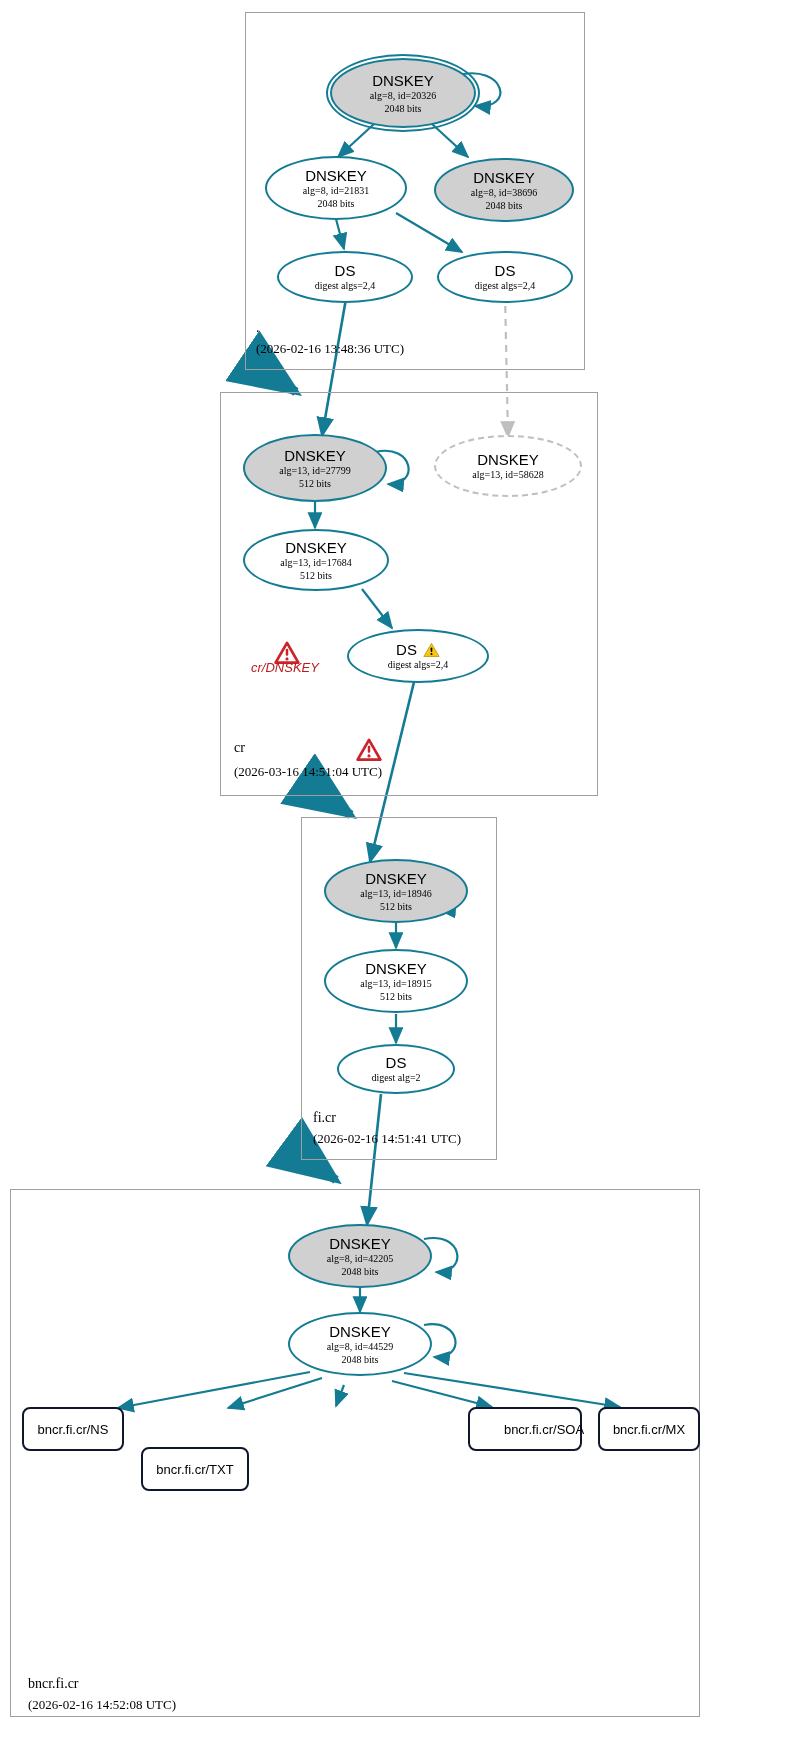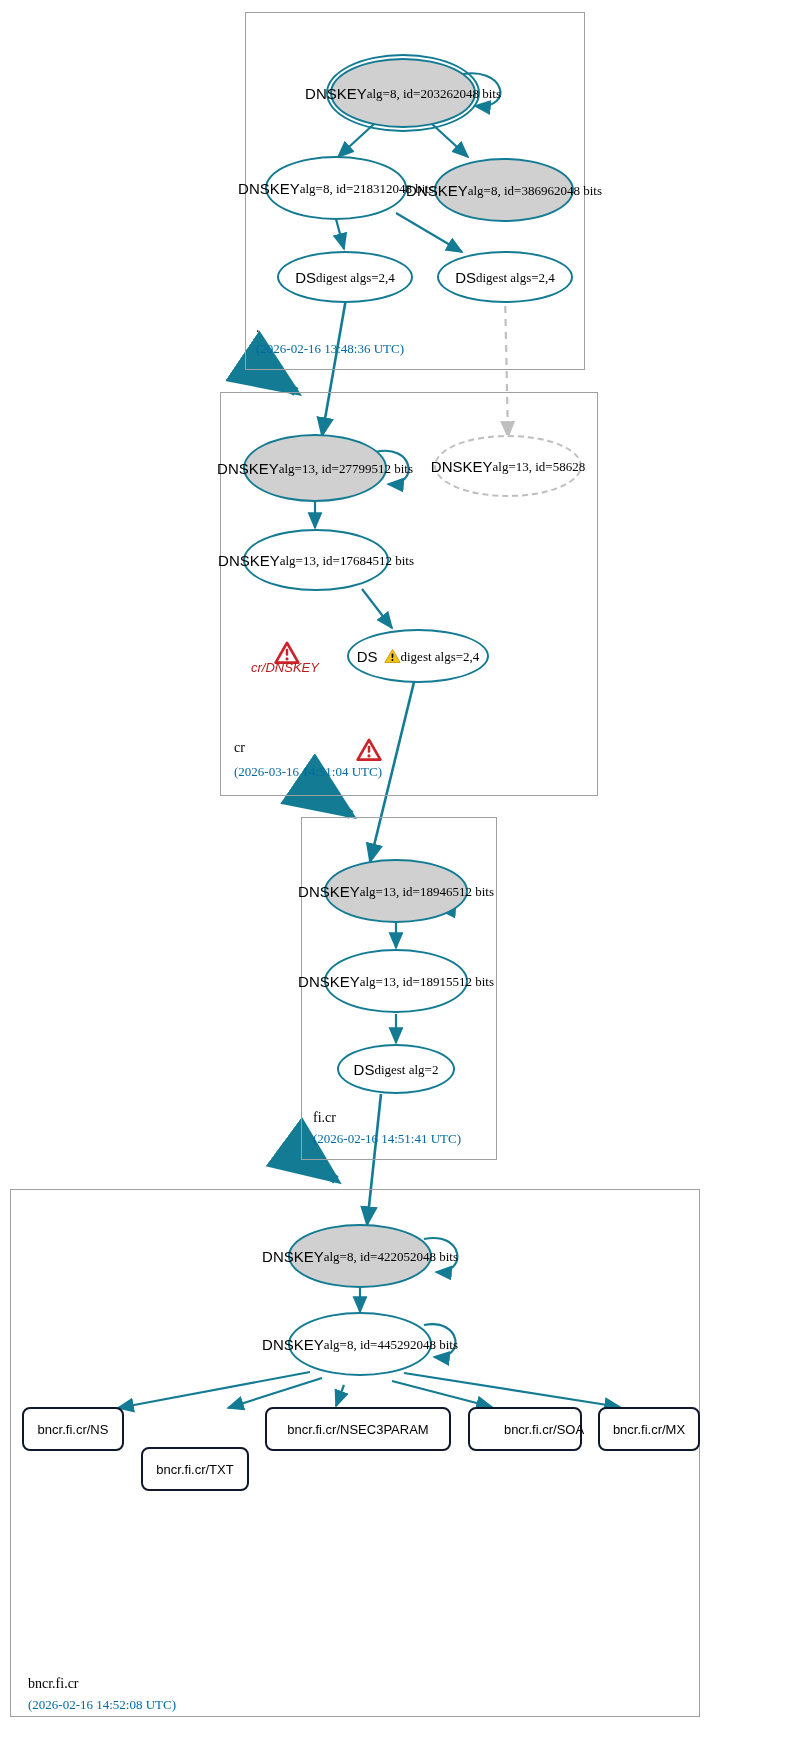--- a/index.html
+++ b/index.html
@@ -35,26 +35,27 @@
     position: absolute;
     font-family: "Liberation Serif", serif;
     font-size: 14px;
     color: #000000;
     white-space: nowrap;
   }
   .zone-stamp {
     position: absolute;
     font-family: "Liberation Serif", serif;
     font-size: 13px;
-    color: #0369a1;
+    color: #000000;
     white-space: nowrap;
   }
   .node {
     position: absolute;
     display: flex;
+    flex-direction: column;
     align-items: center;
     justify-content: center;
     text-align: center;
     box-sizing: border-box;
   }
   .ell {
     border-radius: 50%;
     border: 2px solid #137b93;
   }
   .ell.fill-gray { background: #d0d0d0; }
@@ -64,21 +65,21 @@
     background: #ffffff;
   }
   .node .t1 {
     font-family: "Liberation Sans", sans-serif;
     font-size: 15px;
     line-height: 17px;
     color: #000000;
   }
   .node .t2 {
     font-family: "Liberation Serif", serif;
-    font-size: 13px;
+    font-size: 10px;
     line-height: 13px;
     color: #000000;
     white-space: nowrap;
   }
   .node.dashed-node .t1,
   .node.dashed-node .t2 { color: #000000; }
   .trust-anchor-ring {
     position: absolute;
     border: 2px solid #137b93;
     border-radius: 50%;
@@ -275,20 +276,19 @@
   </div>
 
   <div class="node ell fill-white" style="left:288px; top:1312px; width:144px; height:64px;">
     <span class="t1">DNSKEY</span>
     <span class="t2">alg=8, id=44529</span>
     <span class="t2">2048 bits</span>
   </div>
 
   <div class="rrset" style="left:22px; top:1407px; width:102px; height:44px;">bncr.fi.cr/NS</div>
   <div class="rrset" style="left:141px; top:1407px; width:108px; height:44px;margin-top:40px;">bncr.fi.cr/TXT</div>
-  <div class="rrset" style="left:265px; top:1407px; width:186px; height:44px;">bncr.fi.cr/NSEC3PARAM</div>
   <div class="rrset" style="left:468px; top:1407px; width:114px; height:44px;padding-left:38px;">bncr.fi.cr/SOA</div>
   <div class="rrset" style="left:598px; top:1407px; width:102px; height:44px;">bncr.fi.cr/MX</div>
 
   <div class="zone-label" style="left:28px; top:1676px;">bncr.fi.cr</div>
   <div class="zone-stamp" style="left:28px; top:1697px;">(2026-02-16 14:52:08 UTC)</div>
 
 </div>
 
 </body></html>

